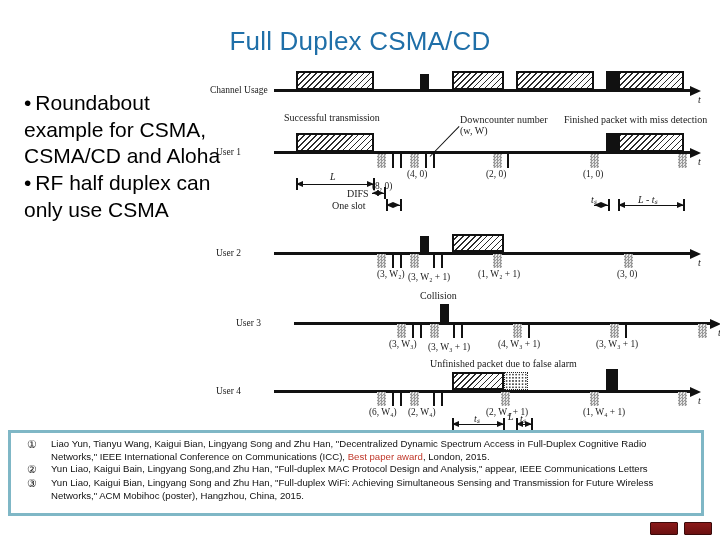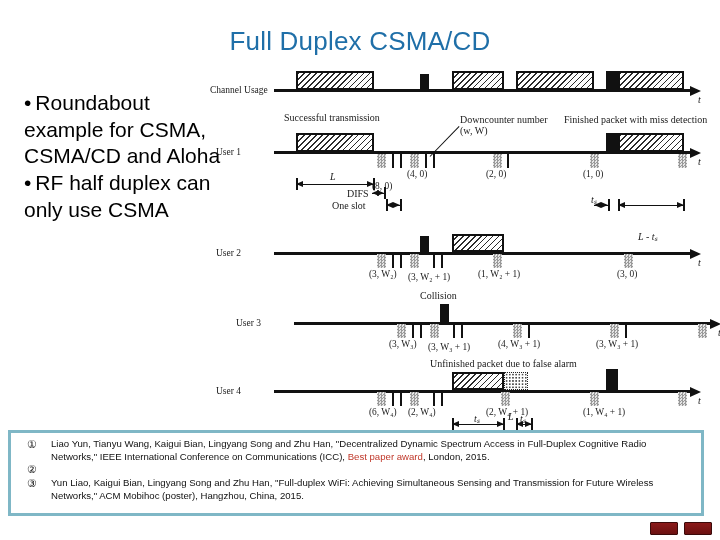--- a/index.html
+++ b/index.html
@@ -278,42 +278,42 @@
     <div class="dimcap" style="left:174px;top:87px;height:12px;"></div>
     <div class="dimcap" style="left:188px;top:87px;height:12px;"></div>
 
     <div class="dim" style="left:382px;top:93px;width:14px;"></div>
     <div class="dimcap" style="left:396px;top:87px;height:12px;"></div>
     <div class="tlabel" style="left:379px;top:80px;">tₛ</div>
 
     <div class="dim" style="left:406px;top:93px;width:66px;"></div>
     <div class="dimcap" style="left:406px;top:87px;height:12px;"></div>
     <div class="dimcap" style="left:471px;top:87px;height:12px;"></div>
-    <div class="tlabel" style="left:426px;top:80px;margin-top:37px;">L - tₛ</div>
+    <div class="tlabel" style="left:426px;top:80px;">L - tₛ</div>
   </div>
 
   <div class="row" style="top:158px;height:70px;">
     <div class="rowlabel" style="top:28px;left:4px;">User 2</div>
     <div class="axis" style="top:32px;"></div>
     <div class="arrowhead" style="left:478px;top:28.5px;"></div>
     <div class="tlabel" style="left:486px;top:37px;">t</div>
 
     <div class="blk" style="left:208px;top:16px;width:9px;height:16px;"></div>
     <div class="pkt" style="left:240px;top:14px;width:52px;height:18px;"></div>
 
     <div class="chk" style="left:165px;top:34px;width:9px;height:14px;"></div>
     <div class="tick" style="left:180px;top:34px;height:14px;"></div>
     <div class="tick" style="left:188px;top:34px;height:14px;"></div>
     <div class="chk" style="left:198px;top:34px;width:9px;height:14px;"></div>
     <div class="tick" style="left:221px;top:34px;height:14px;"></div>
     <div class="tick" style="left:229px;top:34px;height:14px;"></div>
     <div class="chk" style="left:281px;top:34px;width:9px;height:14px;"></div>
     <div class="chk" style="left:412px;top:34px;width:9px;height:14px;"></div>
 
-    <div class="pairlbl" style="left:157px;top:49px;">(3, W₂)</div>
+    <div class="pairlbl" style="left:165px;top:49px;">(3, W₂)</div>
     <div class="pairlbl" style="left:196px;top:52px;">(3, W₂ + 1)</div>
     <div class="pairlbl" style="left:266px;top:49px;">(1, W₂ + 1)</div>
     <div class="pairlbl" style="left:405px;top:49px;">(3, 0)</div>
   </div>
 
   <div class="row" style="top:228px;height:66px;margin-left:20px;">
     <div class="note" style="left:188px;top:0px;">Collision</div>
     <div class="rowlabel" style="top:28px;left:4px;">User 3</div>
     <div class="axis" style="top:32px;"></div>
     <div class="arrowhead" style="left:478px;top:28.5px;"></div>
@@ -378,20 +378,21 @@
   </div>
 </div>
 
 <div id="references">
   <div class="ref">
     <div class="ref-num">①</div>
     <div class="ref-txt"><span>Liao Yun, Tianyu Wang, Kaigui Bian, Lingyang Song and Zhu Han, "Decentralized Dynamic Spectrum Access in Full-Duplex Cognitive Radio Networks," IEEE International Conference on Communications (ICC), </span><span class="ref-hl">Best paper award</span><span>, London,  2015.</span></div>
   </div>
   <div class="ref">
     <div class="ref-num">②</div>
+    <div class="ref-txt"><span>Yun Liao, Kaigui Bain, Lingyang Song,and Zhu Han, "Full-duplex MAC Protocol Design and Analysis," appear, IEEE Communications Letters</span></div>
   </div>
   <div class="ref">
     <div class="ref-num">③</div>
     <div class="ref-txt"><span>Yun Liao, Kaigui Bian, Lingyang Song and Zhu Han, "Full-duplex WiFi: Achieving Simultaneous Sensing and Transmission for Future Wireless Networks," ACM Mobihoc (poster), Hangzhou, China, 2015.</span></div>
   </div>
 </div>
 
 <div class="corner-mark" id="corner-mark-1"></div>
 <div class="corner-mark" id="corner-mark-2"></div>
 

